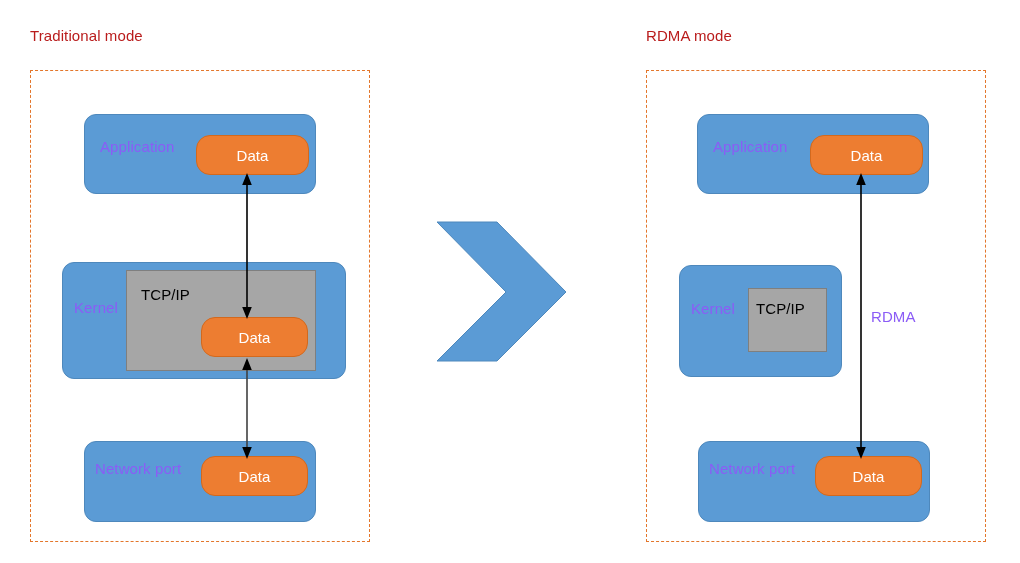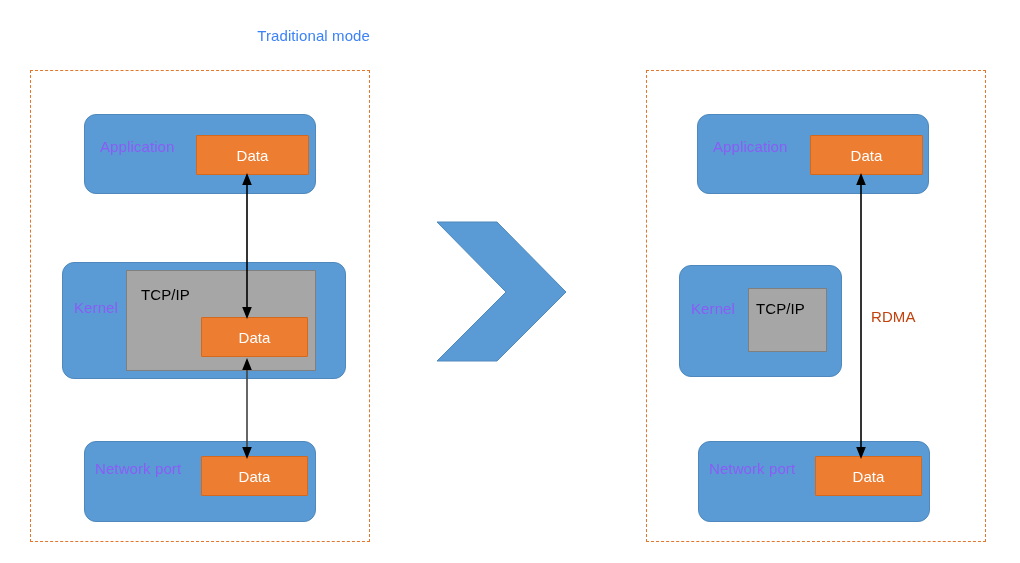--- a/index.html
+++ b/index.html
@@ -14,23 +14,23 @@
     height: 563px;
     background: #ffffff;
     font-family: "Liberation Sans", sans-serif;
     overflow: hidden;
   }
 
   
   .panel-title {
     position: absolute;
     font-size: 15px;
-    color: #3b82f6;
+    color: #b91c1c;
     white-space: nowrap;
-    text-align: right;
+    text-align: left;
     letter-spacing: 0.1px;
   }
   #title-traditional { left: 30px;  top: 27px; width: 340px; }
   #title-rdma        { left: 646px; top: 27px; width: 340px; }
 
   
   .dashed-panel {
     position: absolute;
     border: 1.6px dashed #E3762B;
     box-sizing: border-box;
@@ -55,21 +55,21 @@
     font-size: 15px;
     white-space: nowrap;
     letter-spacing: 0.1px;
   }
 
   
   .data-chip {
     position: absolute;
     background: #ED7D31;
     border: 1px solid #D2691E;
-    border-radius: 1px;
+    border-radius: 14px;
     box-sizing: border-box;
     display: flex;
     align-items: center;
     justify-content: center;
     color: #ffffff;
     font-size: 15px;
     letter-spacing: 0.1px;
   }
 
   
@@ -94,32 +94,33 @@
     top: 0;
     width: 1020px;
     height: 563px;
     pointer-events: none;
   }
 
   
   .free-label {
     position: absolute;
     font-size: 15px;
-    color: #c2410c;
+    color: #8b5cf6;
     white-space: nowrap;
     letter-spacing: 0.1px;
   }
 </style>
 </head>
 <body>
 
 <div id="canvas">
 
   <div class="panel-title" id="title-traditional">Traditional mode</div>
 
+  <div class="panel-title" id="title-rdma">RDMA mode</div>
 
   <div class="dashed-panel" id="panel-traditional"></div>
 
   <div class="dashed-panel" id="panel-rdma"></div>
 
   <div class="layer-box" style="left:84px; top:114px; width:232px; height:80px;">
   </div>
   <div class="layer-label" style="left:100px; top:138px;">Application</div>
   <div class="data-chip" style="left:196px; top:135px; width:113px; height:40px;">Data</div>
 

